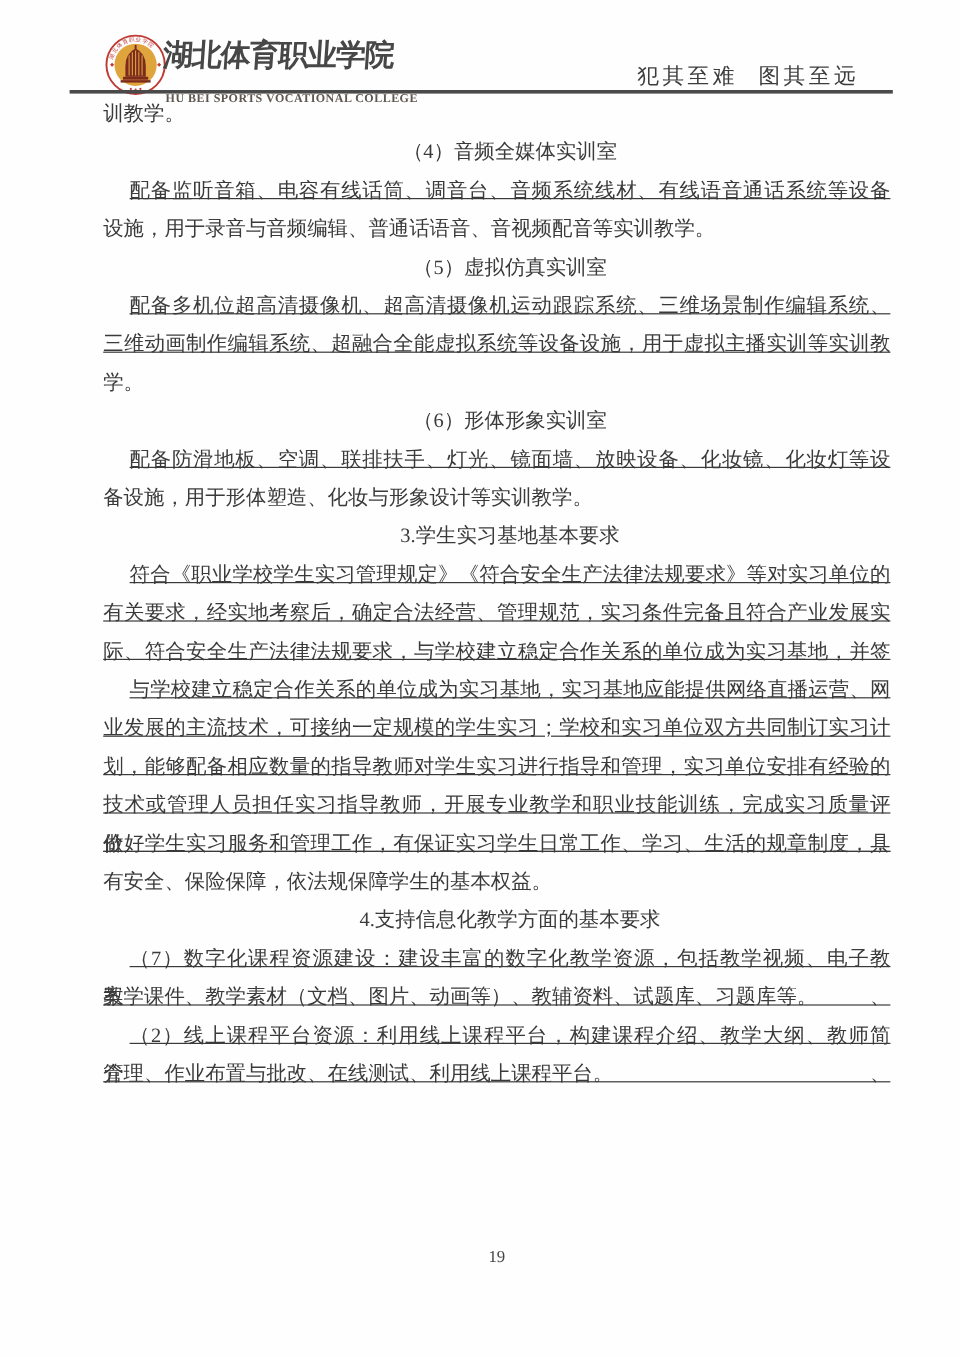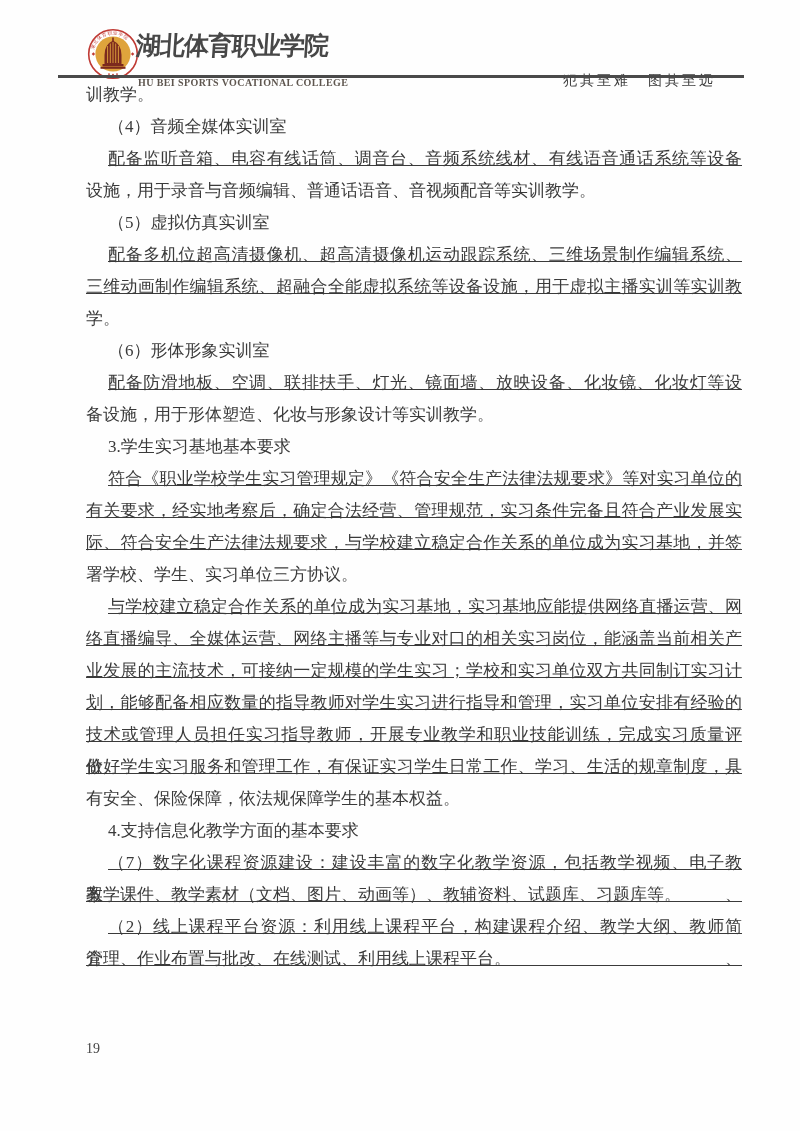--- a/index.html
+++ b/index.html
@@ -17,42 +17,42 @@
     font-size:25px;font-weight:700;letter-spacing:-1px;color:#474747;
     transform:skewX(-4deg);white-space:nowrap;
   }
   .title-en{
     position:absolute;left:138px;top:77px;width:220px;
     font-size:10px;font-weight:700;letter-spacing:0.4px;color:#5e564f;
     white-space:nowrap;
   }
   .motto{
     position:absolute;top:51px;right:84px;
-    font-size:14px;color:#3c3c3c;letter-spacing:3px;white-space:nowrap;margin-top:21px;
+    font-size:18px;color:#3c3c3c;letter-spacing:3px;white-space:nowrap;
   }
   .motto .gap{display:inline-block;width:17px;}
   .rule{
     position:absolute;left:58px;top:75px;width:686px;height:3px;
     background:#4a4a4a;
   }
 
   
   .doc-body{
     position:absolute;left:86px;top:79px;width:656px;
     font-size:17px;line-height:32px;color:#3a3a3a;
   }
   .line{height:32px;white-space:nowrap;overflow:visible;}
-  .line.first,.line.heading{text-indent:22px;}
+  .line.first,.line.heading{text-indent:22px;text-align:center;}
   .line.first,.line.mid{
     white-space:normal;
     text-align:justify;text-align-last:justify;text-decoration:underline;
   }
   .page-number{
     position:absolute;left:86px;top:1041px;width:656px;
-    font-size:14px;color:#444;
+    text-align:center;font-size:14px;color:#444;
   }
 </style>
 </head>
 <body>
 
 <div class="page">
 
   <div class="seal">
     <svg width="52" height="54" viewBox="0 0 52 54">
       <circle cx="26" cy="27" r="24.3" fill="#ffffff" stroke="#c03a34" stroke-width="1.6"></circle>
@@ -105,23 +105,21 @@
       <div class="line first">配备多机位超高清摄像机、超高清摄像机运动跟踪系统、三维场景制作编辑系统、</div>
       <div class="line mid">三维动画制作编辑系统、超融合全能虚拟系统等设备设施，用于虚拟主播实训等实训教</div>
       <div class="line last">学。</div>
       <div class="line heading">（6）形体形象实训室</div>
       <div class="line first">配备防滑地板、空调、联排扶手、灯光、镜面墙、放映设备、化妆镜、化妆灯等设</div>
       <div class="line last">备设施，用于形体塑造、化妆与形象设计等实训教学。</div>
       <div class="line heading">3.学生实习基地基本要求</div>
       <div class="line first">符合《职业学校学生实习管理规定》《符合安全生产法律法规要求》等对实习单位的</div>
       <div class="line mid">有关要求，经实地考察后，确定合法经营、管理规范，实习条件完备且符合产业发展实</div>
       <div class="line mid">际、符合安全生产法律法规要求，与学校建立稳定合作关系的单位成为实习基地，并签</div>
-      <div class="line last">署学校、学生、实习单位三方协议。</div>
       <div class="line first">与学校建立稳定合作关系的单位成为实习基地，实习基地应能提供网络直播运营、网</div>
-      <div class="line mid">络直播编导、全媒体运营、网络主播等与专业对口的相关实习岗位，能涵盖当前相关产</div>
       <div class="line mid">业发展的主流技术，可接纳一定规模的学生实习；学校和实习单位双方共同制订实习计</div>
       <div class="line mid">划，能够配备相应数量的指导教师对学生实习进行指导和管理，实习单位安排有经验的</div>
       <div class="line mid">技术或管理人员担任实习指导教师，开展专业教学和职业技能训练，完成实习质量评价，</div>
       <div class="line mid">做好学生实习服务和管理工作，有保证实习学生日常工作、学习、生活的规章制度，具</div>
       <div class="line last">有安全、保险保障，依法规保障学生的基本权益。</div>
       <div class="line heading">4.支持信息化教学方面的基本要求</div>
       <div class="line first">（7）数字化课程资源建设：建设丰富的数字化教学资源，包括教学视频、电子教案、</div>
       <div class="line last">教学课件、教学素材（文档、图片、动画等）、教辅资料、试题库、习题库等。</div>
       <div class="line first">（2）线上课程平台资源：利用线上课程平台，构建课程介绍、教学大纲、教师简介、</div>
       <div class="line last">管理、作业布置与批改、在线测试、利用线上课程平台。</div>

